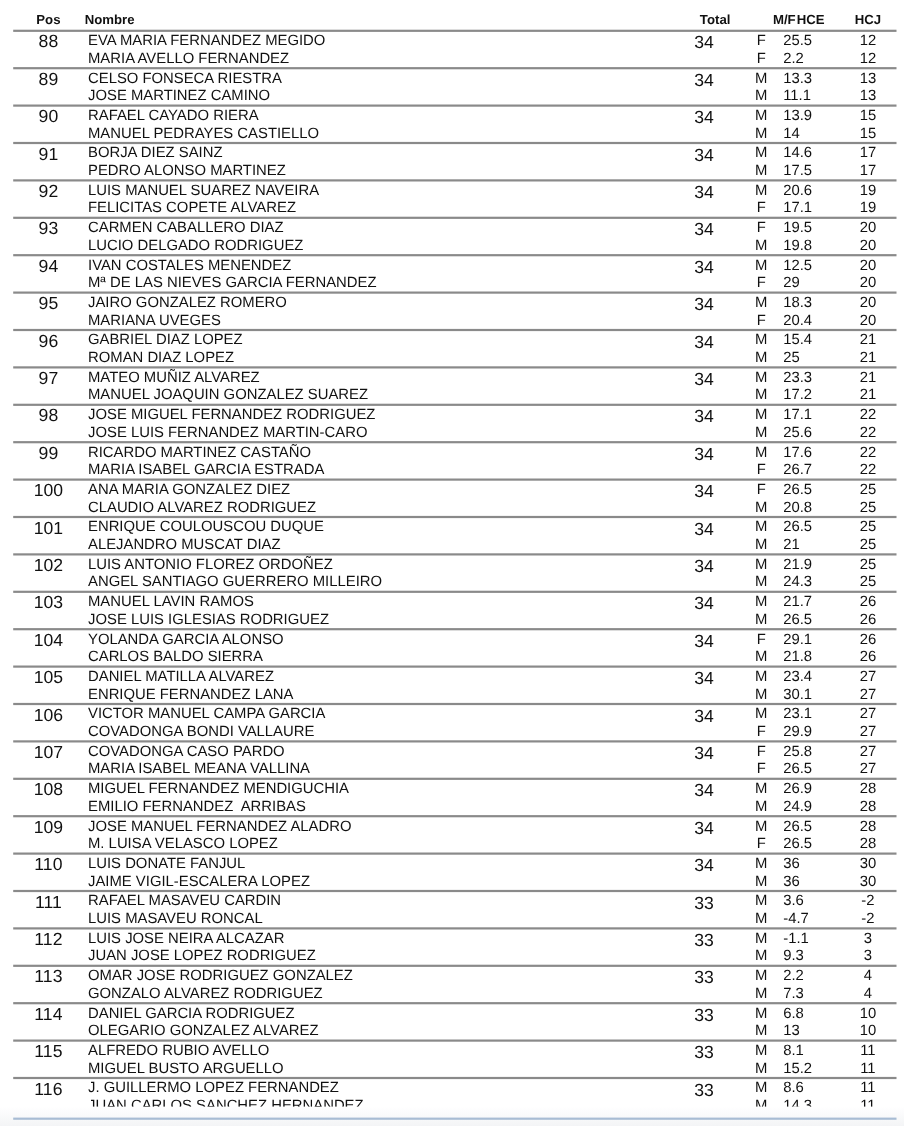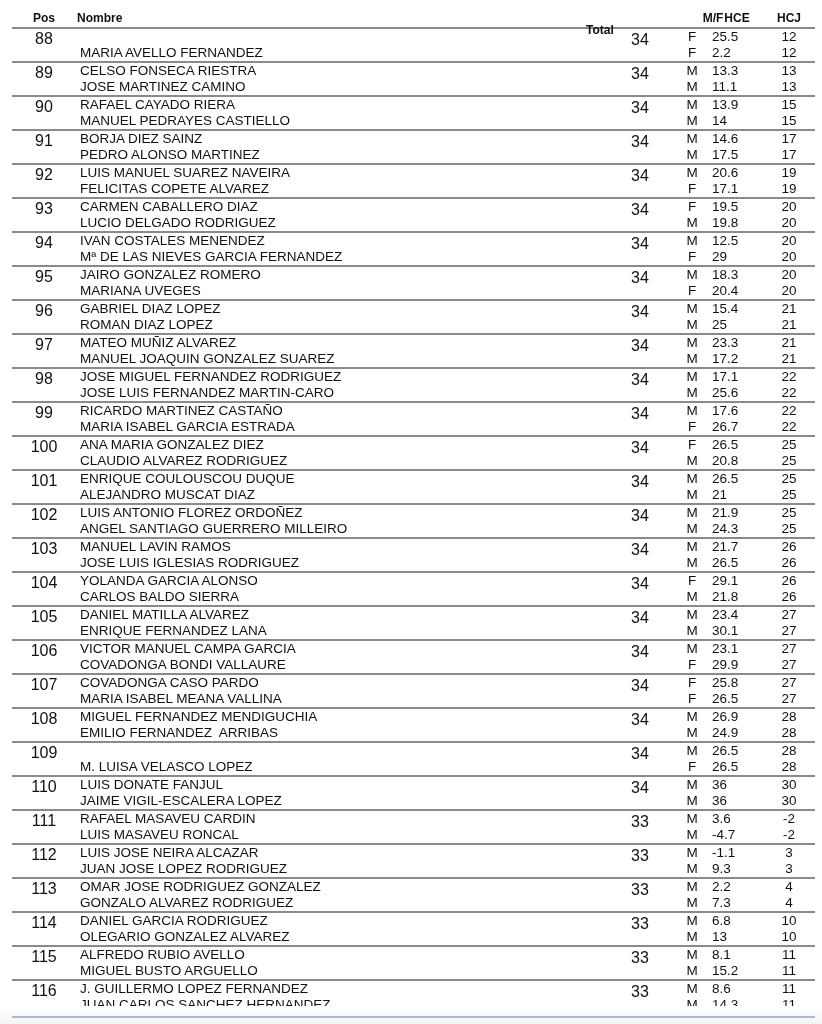--- a/index.html
+++ b/index.html
@@ -28,21 +28,21 @@
     font-weight: bold;
     font-size: 12px;
   }
   .hdr span {
     position: absolute;
     top: 2px;
     line-height: 16px;
   }
   .c-pos { left: 0; width: 64px; text-align: center; }
   .c-name { left: 65px; }
-  .c-total { left: 574px; width: 56px; text-align: left; margin-top: 12px; }
+  .c-total { left: 596px; width: 56px; text-align: right; }
   .c-mf { left: 660px; width: 40px; text-align: center; margin-left: 21px; }
   .c-hce { left: 700px; width: 50px; text-align: center; }
   .c-hcj { left: 752px; width: 50px; text-align: center; }
 
   .group {
     position: relative;
     height: 32px;
     border-bottom: 2px solid #8a8a8a;
   }
   .group .pos {
@@ -128,20 +128,21 @@
     <span class="c-total">Total</span>
     <span class="c-mf">M/F</span>
     <span class="c-hce">HCE</span>
     <span class="c-hcj">HCJ</span>
   </div>
   <div id="groups">
       <div class="group">
         <div class="pos">88</div>
         <div class="total">34</div>
         <div class="line l1">
+          <span class="name">EVA MARIA FERNANDEZ MEGIDO</span>
           <span class="mf">F</span>
           <span class="hce">25.5</span>
           <span class="hcj">12</span>
         </div>
         <div class="line l2">
           <span class="name">MARIA AVELLO FERNANDEZ</span>
           <span class="mf">F</span>
           <span class="hce">2.2</span>
           <span class="hcj">12</span>
         </div>
@@ -463,20 +464,21 @@
           <span class="name">EMILIO FERNANDEZ  ARRIBAS</span>
           <span class="mf">M</span>
           <span class="hce">24.9</span>
           <span class="hcj">28</span>
         </div>
       </div>
       <div class="group">
         <div class="pos">109</div>
         <div class="total">34</div>
         <div class="line l1">
+          <span class="name">JOSE MANUEL FERNANDEZ ALADRO</span>
           <span class="mf">M</span>
           <span class="hce">26.5</span>
           <span class="hcj">28</span>
         </div>
         <div class="line l2">
           <span class="name">M. LUISA VELASCO LOPEZ</span>
           <span class="mf">F</span>
           <span class="hce">26.5</span>
           <span class="hcj">28</span>
         </div>

